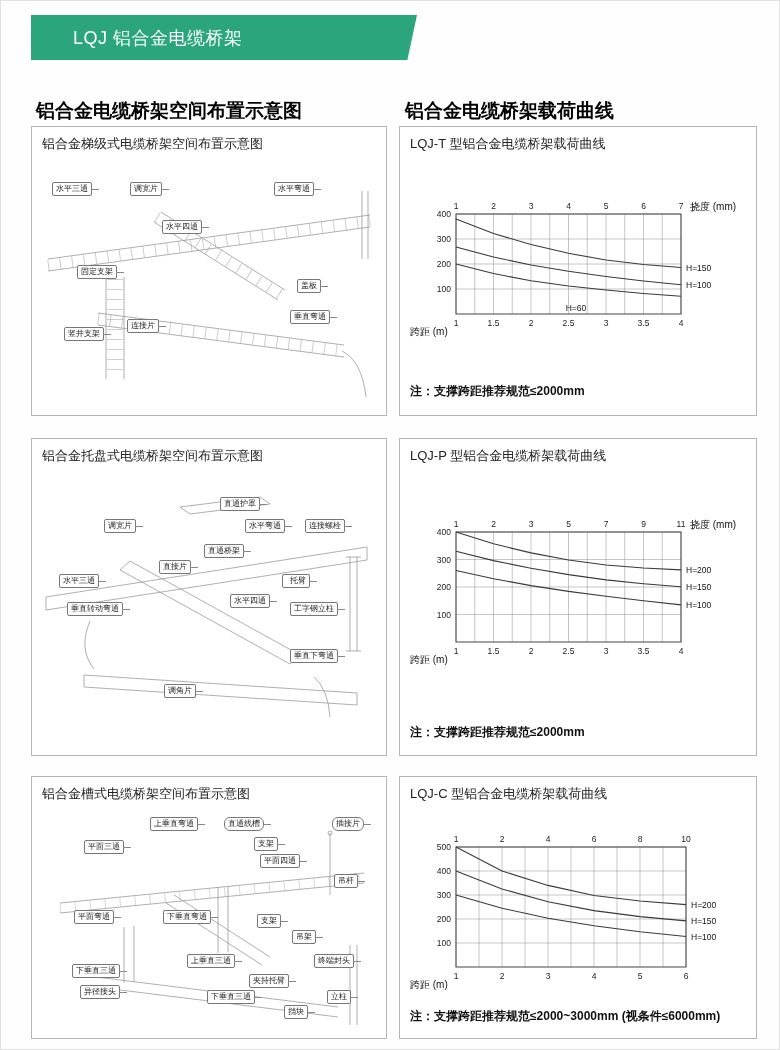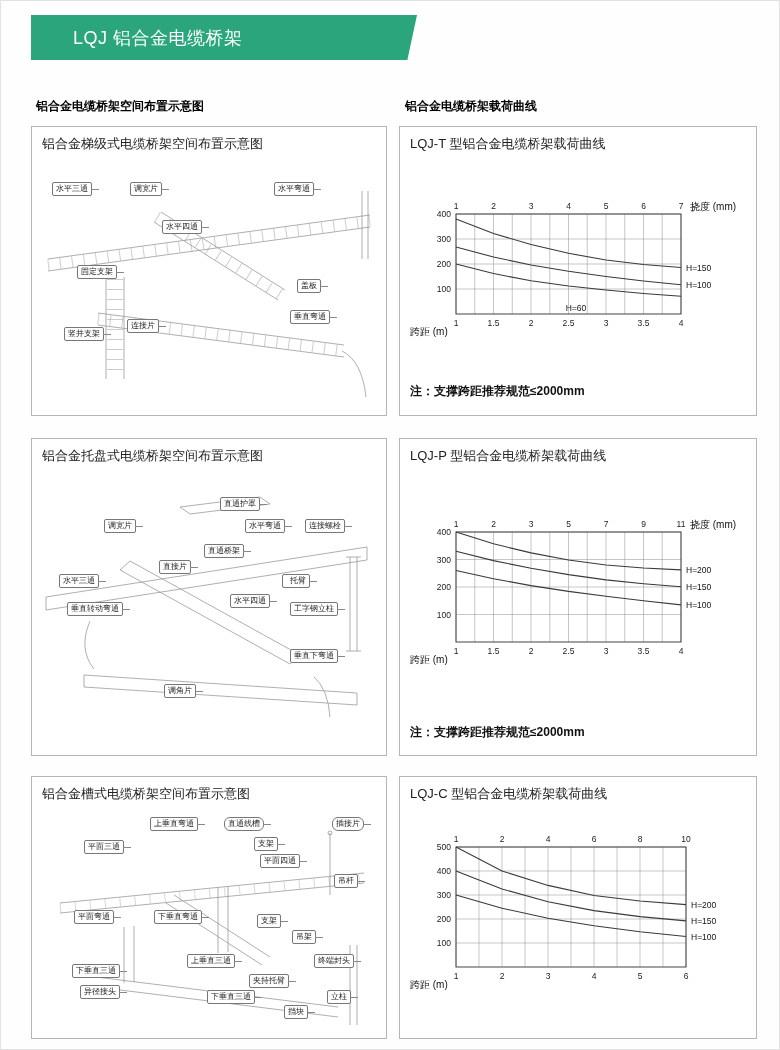--- a/index.html
+++ b/index.html
@@ -5,21 +5,21 @@
   html,body { margin:0; padding:0; background:#ffffff; }
   body { font-family:"Liberation Sans","DejaVu Sans",sans-serif; color:#111; }
   .page { position:relative; width:780px; height:1050px; background:#fefefe; overflow:hidden;
           border:1px solid #e2e2e2; box-sizing:border-box; }
 
   .banner { position:absolute; left:30px; top:14px; width:386px; height:45px;
             background:#2aa57c; color:#fff; display:flex; align-items:center;
             padding-left:42px; box-sizing:border-box; font-size:18px; letter-spacing:0.5px;
             clip-path:polygon(0 0,100% 0,97.5% 100%,0 100%); }
 
-  .heading { position:absolute; margin:0; font-size:12px; font-weight:bold; color:#000; }
+  .heading { position:absolute; margin:0; font-size:19px; font-weight:bold; color:#000; }
   #heading-left { left:35px; top:97px; }
   #heading-right { left:404px; top:97px; }
 
   .panel { position:absolute; border:1px solid #b5b5b5; background:#fff; box-sizing:border-box; }
   .panel-title { position:absolute; left:10px; top:8px; font-size:13px; color:#222; white-space:nowrap; }
 
   .sketch { position:absolute; left:0; top:0; width:100%; height:100%; }
   .labels { position:absolute; inset:0; }
   .dlabel { position:absolute; font-size:8px; line-height:1.2; padding:1px 3px;
             border:0.7px solid #777; border-radius:2px; background:#fff; color:#222;
@@ -233,21 +233,21 @@
     </svg>
     <div class="labels">
         <div class="dlabel" style="left: 118px; top: 40px;">上垂直弯通</div>
         <div class="dlabel" style="left: 192px; top: 40px; border-radius: 6px;">直通线槽</div>
         <div class="dlabel" style="left: 300px; top: 40px; border-radius: 6px;">插接片</div>
         <div class="dlabel" style="left: 52px; top: 63px;">平面三通</div>
         <div class="dlabel" style="left: 222px; top: 60px;">支架</div>
         <div class="dlabel" style="left: 228px; top: 77px;">平面四通</div>
         <div class="dlabel" style="left: 302px; top: 97px;">吊杆</div>
         <div class="dlabel" style="left: 42px; top: 133px;">平面弯通</div>
-        <div class="dlabel" style="left: 122px; top: 133px;">下垂直弯通</div>
+        <div class="dlabel" style="left: 131px; top: 133px;">下垂直弯通</div>
         <div class="dlabel" style="left: 225px; top: 137px;">支架</div>
         <div class="dlabel" style="left: 260px; top: 153px; text-align: center;">吊架</div>
         <div class="dlabel" style="left: 155px; top: 177px;">上垂直三通</div>
         <div class="dlabel" style="left: 282px; top: 177px;">终端封头</div>
         <div class="dlabel" style="left: 40px; top: 187px;">下垂直三通</div>
         <div class="dlabel" style="left: 217px; top: 197px;">夹持托臂</div>
         <div class="dlabel" style="left: 48px; top: 208px;">异径接头</div>
         <div class="dlabel" style="left: 175px; top: 213px;">下垂直三通</div>
         <div class="dlabel" style="left: 295px; top: 213px;">立柱</div>
         <div class="dlabel" style="left: 252px; top: 228px;">挡块</div>
@@ -293,15 +293,16 @@
           <text x="236" y="162" text-anchor="middle" font-size="8.5" fill="#222">5</text>
           <text x="282" y="162" text-anchor="middle" font-size="8.5" fill="#222">6</text>
           <text x="6" y="171" font-size="10" fill="#111">跨距 (m)</text>
           <path d="M52.0 30.0 L98.0 54.0 L144.0 68.4 L190.0 78.5 L236.0 84.0 L282.0 87.6" fill="none" stroke="#3a3a3a" stroke-width="1.1"></path>
           <text x="287" y="90.6" text-anchor="start" font-size="8.5" fill="#111">H=200</text>
           <path d="M52.0 54.0 L98.0 72.0 L144.0 84.7 L190.0 93.6 L236.0 99.6 L282.0 103.9" fill="none" stroke="#3a3a3a" stroke-width="1.1"></path>
           <text x="287" y="106.92" text-anchor="start" font-size="8.5" fill="#111">H=150</text>
           <path d="M52.0 78.0 L98.0 91.2 L144.0 101.3 L190.0 108.7 L236.0 114.7 L282.0 119.5" fill="none" stroke="#3a3a3a" stroke-width="1.1"></path>
           <text x="287" y="122.52" text-anchor="start" font-size="8.5" fill="#111">H=100</text>
         </svg></div>
+    <div class="chart-note" style="top:231px">注：支撑跨距推荐规范≤2000~3000mm (视条件≤6000mm)</div>
   </section>
 
 </div>
 
 </body></html>

